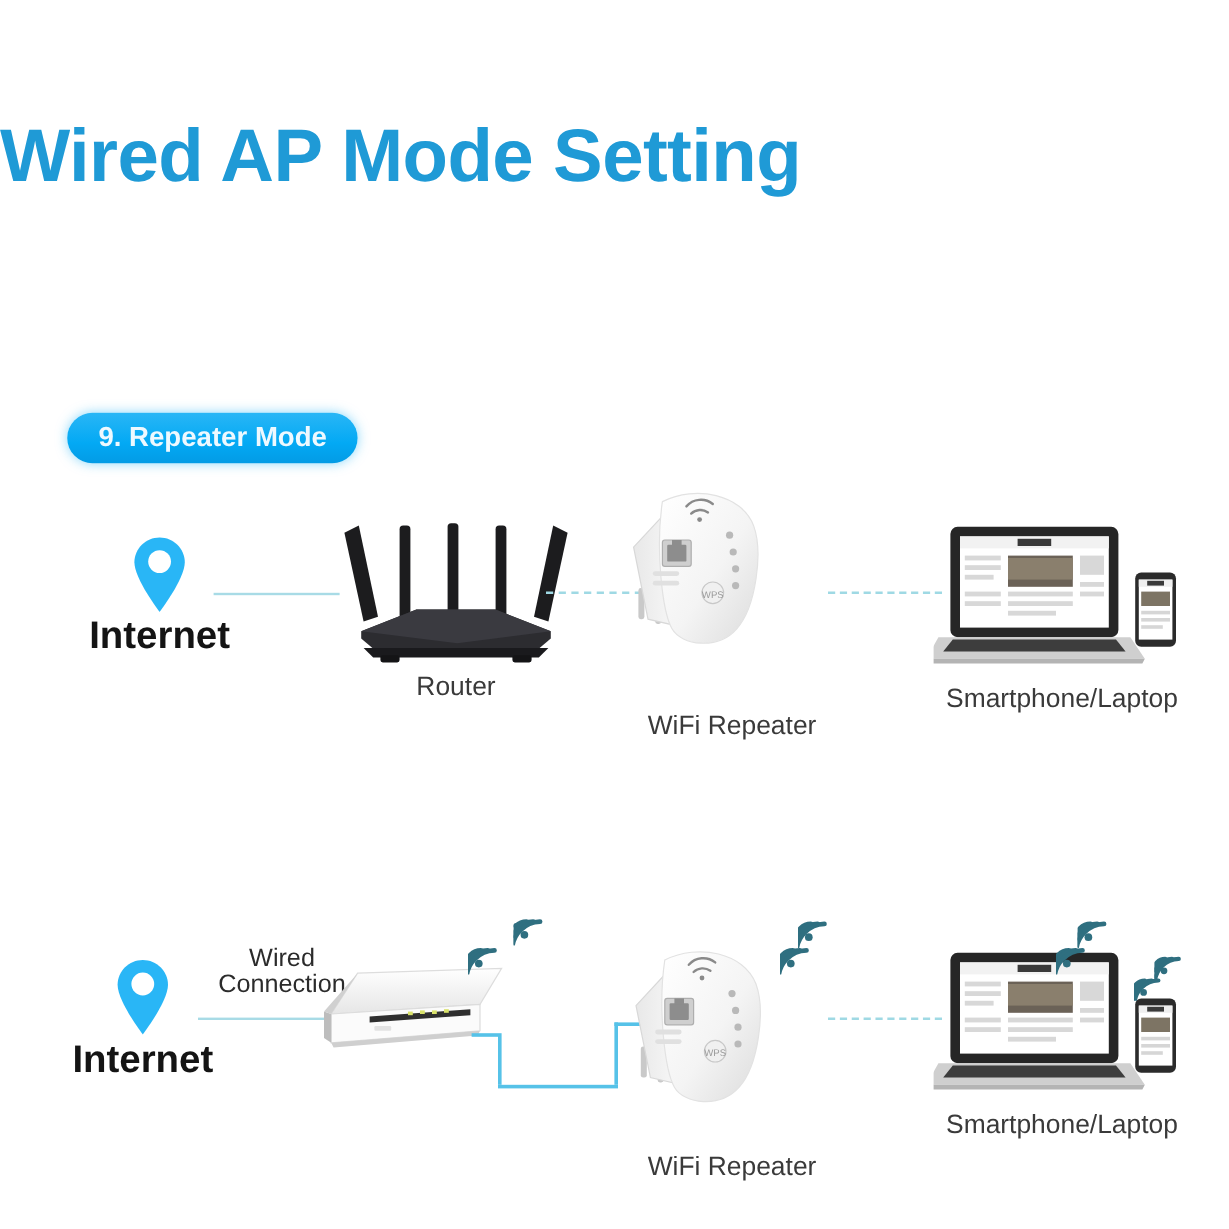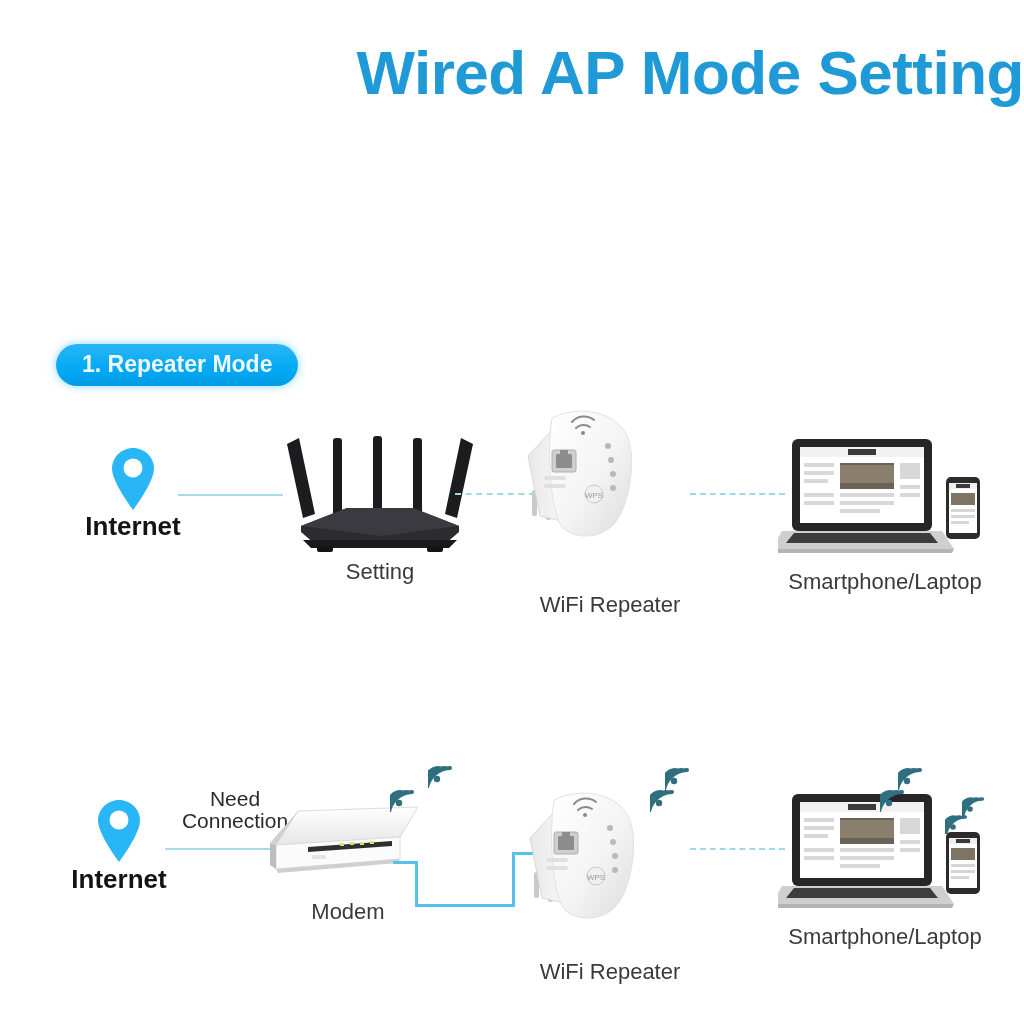--- a/index.html
+++ b/index.html
@@ -12,27 +12,27 @@
     height: 1024px;
     position: relative;
     overflow: hidden;
     font-family: "Liberation Sans", sans-serif;
     color: #1a1a1a;
   }
 
   
   #header { position: absolute; left: 0; top: 0; width: 1024px; }
   #page-title {
-    text-align: right;
+    text-align: left;
     color: #1f9ad6;
     font-size: 62px;
     font-weight: bold;
     letter-spacing: -0.5px;
     line-height: 1;
-    margin-top: 42px;
+    margin-top: 100px;
     white-space: nowrap;
   }
   #page-subtitle {
     text-align: center;
     color: #1c1c1c;
     font-size: 31px;
     font-weight: normal;
     margin-top: 34px;
     white-space: nowrap;
   }
@@ -57,21 +57,21 @@
   #badge-repeater { left: 56px; top: 14px; }
   #badge-ap       { left: 40px; top: 14px; }
   .node-label {
     position: absolute;
     text-align: center;
     font-size: 22px;
     color: #3a3a3a;
     white-space: nowrap;
     line-height: 1.1;
   }
-  .label-dark { color: #141414; font-size: 26px; font-weight: bold; }
+  .label-dark { color: #141414; font-size: 32px; font-weight: bold; }
 
   
   .pin { position: absolute; width: 46px; height: 66px; }
   .pin svg { display:block; width: 46px; height: 66px; }
 
   
   .router { position: absolute; width: 190px; height: 130px; }
 
   
   .repeater { position: absolute; width: 140px; height: 150px; text-decoration: underline; }
@@ -118,21 +118,21 @@
 </style>
 </head>
 <body>
 
 <div id="header">
   <div id="page-title">Wired AP Mode Setting</div>
 </div>
 
 <div class="section" id="section-repeater">
 
-  <div class="mode-badge" id="badge-repeater">1. Repeater Mode</div>
+  <div class="mode-badge" id="badge-repeater">9. Repeater Mode</div>
 
   <div class="pin" style="left:110px; top:116px;">
     <svg viewBox="0 0 46 66">
       <path d="M23 2 C11.5 2 2 11.3 2 22.6 C2 36.5 23 64 23 64 C23 64 44 36.5 44 22.6 C44 11.3 34.5 2 23 2 Z" fill="#29b6f6"></path>
       <circle cx="23" cy="22" r="9.5" fill="#ffffff"></circle>
     </svg>
   </div>
   <div class="node-label label-dark" style="left:58px; top:182px; width:150px;">Internet</div>
 
   <div class="plainline" style="left:178px; top:164px; width:105px;"></div>
@@ -149,21 +149,21 @@
       </g>
 
       <path d="M16 98 L62 80 L128 80 L174 98 L174 104 L160 116 L30 116 L16 104 Z" fill="#2c2c30"></path>
       <path d="M16 98 L62 80 L128 80 L174 98 L96 108 Z" fill="#3a3a40"></path>
       <path d="M18 112 L172 112 L164 120 L26 120 Z" fill="#1a1a1d"></path>
 
       <rect x="32" y="118" width="16" height="6" rx="2" fill="#141416"></rect>
       <rect x="142" y="118" width="16" height="6" rx="2" fill="#141416"></rect>
     </svg>
   </div>
-  <div class="node-label" style="left:285px; top:230px; width:190px;">Setting</div>
+  <div class="node-label" style="left:285px; top:230px; width:190px;">Router</div>
 
   <div class="wifi" style="left:428px; top:416px;">
     <svg width="44" height="42" viewBox="0 0 44 42">
       <g transform="rotate(-45 10 34)" fill="none" stroke="#2f6f80" stroke-width="4" stroke-linecap="round">
         <path d="M10 22 a14 14 0 0 1 0 0"></path>
         <path d="M2 30 a12 12 0 0 1 17 0" transform="translate(0,-4)"></path>
         <path d="M-2 34 a18 18 0 0 1 25 0" transform="translate(0,-4)"></path>
         <path d="M-6 38 a24 24 0 0 1 33 0" transform="translate(0,-4)"></path>
       </g>
       <circle cx="9" cy="33" r="3.2" fill="#2f6f80"></circle>
@@ -304,21 +304,21 @@
 
   <div class="pin" style="left:96px; top:113px;">
     <svg viewBox="0 0 46 66">
       <path d="M23 2 C11.5 2 2 11.3 2 22.6 C2 36.5 23 64 23 64 C23 64 44 36.5 44 22.6 C44 11.3 34.5 2 23 2 Z" fill="#29b6f6"></path>
       <circle cx="23" cy="22" r="9.5" fill="#ffffff"></circle>
     </svg>
   </div>
   <div class="node-label label-dark" style="left:44px; top:180px; width:150px;">Internet</div>
 
   <div class="wired-label" style="left:165px; top:103px; width:140px;">
-    <span>Need</span><br>
+    <span>Wired</span><br>
     <span>Connection</span>
   </div>
 
   <div class="plainline" style="left:165px; top:163px; width:110px;"></div>
 
   <div class="modem" style="left:268px; top:118px;">
     <svg viewBox="0 0 160 88" width="160" height="88">
       <defs>
         <linearGradient id="md1" x1="0" y1="0" x2="0" y2="1">
           <stop offset="0%" stop-color="#ffffff"></stop>
@@ -338,21 +338,20 @@
         <rect x="72" y="40" width="4" height="3"></rect>
         <rect x="82" y="39" width="4" height="3"></rect>
         <rect x="92" y="39" width="4" height="3"></rect>
         <rect x="102" y="38" width="4" height="3"></rect>
       </g>
       <rect x="44" y="52" width="14" height="4" rx="1" fill="#e3e3e3"></rect>
 
       <path d="M8 66 L132 56 L130 60 L10 70 Z" fill="#cfcfcf"></path>
     </svg>
   </div>
-  <div class="node-label" style="left:258px; top:215px; width:180px;">Modem</div>
 
   <div class="solidline-h" style="left:393px; top:176px; width:22px;"></div>
   <div class="solidline-v" style="left:415px; top:176px; height:43px;"></div>
   <div class="solidline-h" style="left:415px; top:219px; width:100px;"></div>
   <div class="solidline-v" style="left:512px; top:167px; height:52px;"></div>
   <div class="solidline-h" style="left:512px; top:167px; width:44px;"></div>
 
   <div class="repeater" style="left:512px; top:95px;">
     <svg viewBox="0 0 140 150" width="140" height="150">
       <defs>

